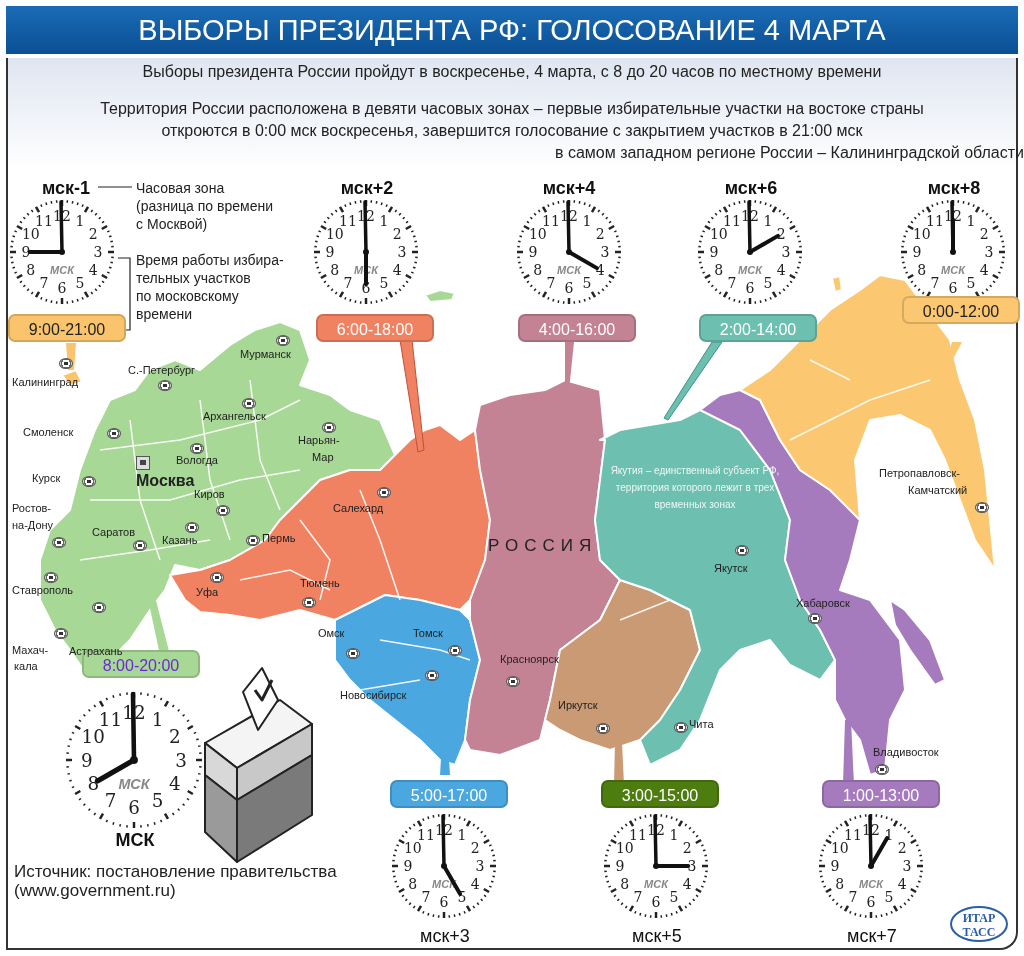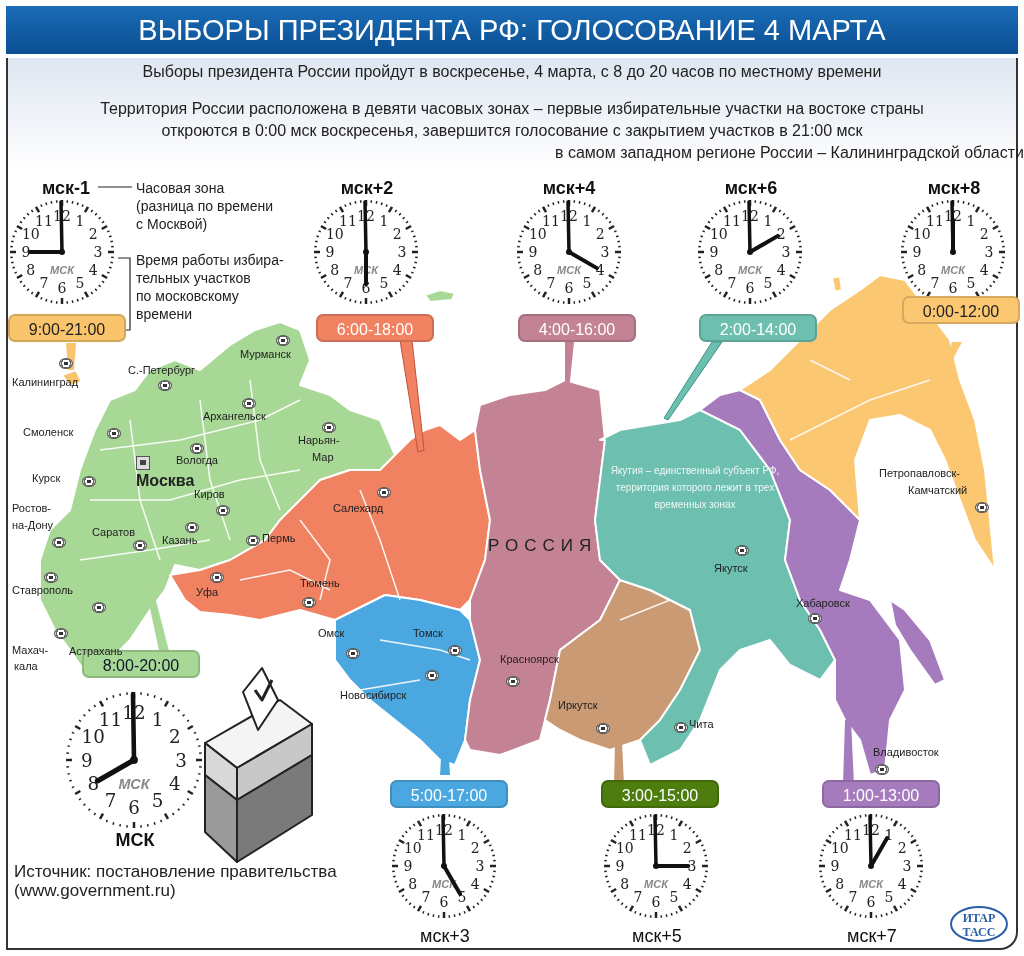--- a/index.html
+++ b/index.html
@@ -854,21 +854,21 @@
 <div class="clock-label" style="left:327px; top:178px;">мск+2</div>
 <div class="clock-label" style="left:529px; top:178px;">мск+4</div>
 <div class="clock-label" style="left:711px; top:178px;">мск+6</div>
 <div class="clock-label" style="left:914px; top:178px;">мск+8</div>
 <div class="clock-label" style="left:95px; top:830px; font-size:18px;">МСК</div>
 <div class="clock-label bottom" style="left:405px; top:926px;">мск+3</div>
 <div class="clock-label bottom" style="left:617px; top:926px;">мск+5</div>
 <div class="clock-label bottom" style="left:832px; top:926px;">мск+7</div>
 
 <div class="badge" style="left:8px; top:314px; background:#f9c46b; color:#222;text-align:center;">9:00-21:00</div>
-<div class="badge" style="left:82px; top:650px; background:#a8d895; color:#0f172a;">8:00-20:00</div>
+<div class="badge" style="left:82px; top:650px; background:#a8d895; color:#6d28d9;">8:00-20:00</div>
 <div class="badge" style="left:316px; top:314px; background:#f08262;">6:00-18:00</div>
 <div class="badge" style="left:390px; top:780px; background:#4aa7e0;">5:00-17:00</div>
 <div class="badge" style="left:518px; top:314px; background:#c48394;">4:00-16:00</div>
 <div class="badge" style="left:601px; top:780px; background:#4d7c0f;">3:00-15:00</div>
 <div class="badge" style="left:699px; top:314px; background:#6dbfb0;">2:00-14:00</div>
 <div class="badge" style="left:822px; top:780px; background:#a57bbd;">1:00-13:00</div>
 <div class="badge" style="left:902px; top:296px; background:#fbc771; color:#222;">0:00-12:00</div>
 
 <div class="city-icon" style="left:59px; top:358px;"></div>
 <div class="city-icon" style="left:158px; top:380px;"></div>

